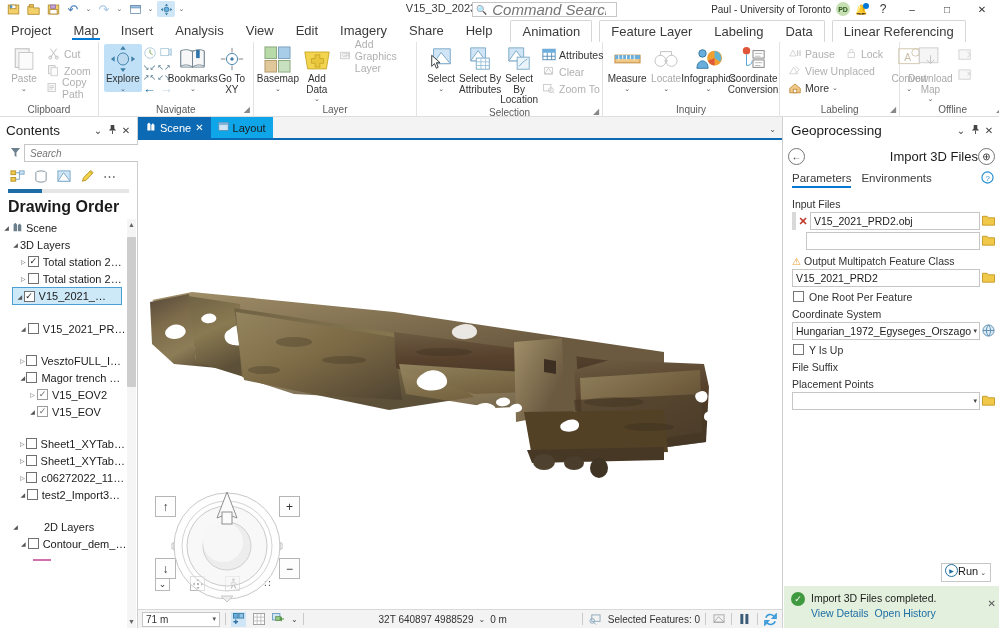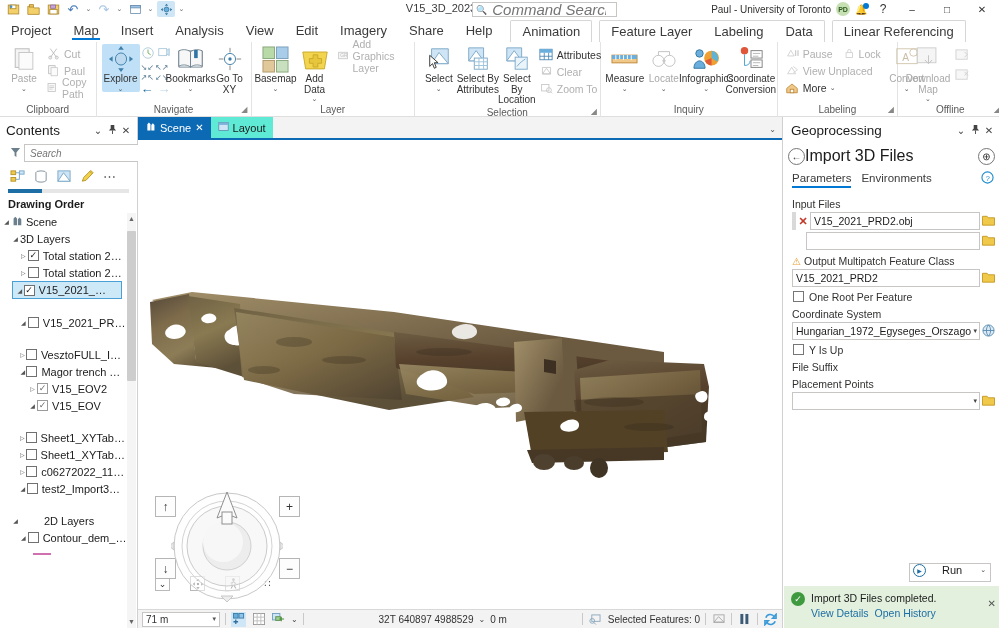--- a/index.html
+++ b/index.html
@@ -135,21 +135,21 @@
   .search-box input {
     flex: 1; border: none; outline: none; font-size: 10px; font-style: italic;
     color: #8a8886; font-family: "Liberation Sans", sans-serif; background: transparent;
   }
   .icon-row {
     display: flex; align-items: center; gap: 7px; padding: 4px 0 2px 10px; height: 24px;
   }
   .icon-row .ic { width: 16px; height: 16px; display: flex; align-items: center; justify-content: center; }
   .progress-line { height: 4px; margin: 2px 8px 3px 8px; background: #e6e6e6; position: relative; }
   .progress-line i { position: absolute; left: 0; top: 0; height: 4px; width: 28%; background: #1c6ea4; display:block; }
-  .drawing-order { font-size: 11px; font-weight: bold; color: #1b1b1b; padding: 2px 0 3px 8px; }
+  .drawing-order { font-size: 16px; font-weight: bold; color: #1b1b1b; padding: 2px 0 3px 8px; }
   .toc { flex: 1; overflow: hidden; position: relative; }
   .toc-scroll { position: absolute; right: 1px; top: 0; width: 9px; height: 100%; background: #f5f5f5; }
   .toc-scroll .thumb { position: absolute; left: 0; top: 18px; width: 9px; height: 150px; background: #cdcdcd; border-radius: 1px; }
   .toc-scroll .arw { position:absolute; left:0; width:9px; height:12px; text-align:center; font-size:7px; color:#666; line-height:12px;}
   .toc-scroll .arw.up { top: 0; }
   .toc-scroll .arw.dn { bottom: 0; }
   .tocitem {
     display: flex; align-items: center; height: 17px; font-size: 11px; color: #1b1b1b;
     white-space: nowrap; padding-right: 10px;
   }
@@ -168,21 +168,21 @@
 
   
   .mapwrap {
     position: absolute; left: 138px; top: 117px; width: 645px; height: 511px;
     background: #fff; border-right: 1px solid #d0d0d0;
     display: flex; flex-direction: column;
   }
   .viewtabs { height: 21px; background: #f3f3f3; display: flex; align-items: flex-end; position: relative; }
   .vtab {
     display: flex; align-items: center; gap: 4px; height: 21px; padding: 0 7px;
-    font-size: 11px; color: #1b1b1b; background: #5eead4;
+    font-size: 11px; color: #1b1b1b; background: #0ea5e9;
   }
   .vtab.active { background: #0c6ab5; color: #fff; }
   .vtab .x { font-size: 10px; }
   .vtab .vic { font-size: 10px; }
   .vtabs-caret { position: absolute; right: 6px; bottom: 4px; font-size: 8px; color: #555; }
   .mapcanvas {
     flex: 1; position: relative; background: #ffffff;
     border-top: 2px solid #0c6ab5; overflow: hidden;
   }
   .model { position: absolute; left: 6px; top: 142px; width: 575px; height: 200px; }
@@ -218,21 +218,21 @@
   }
   .gp-head { height: 26px; display: flex; align-items: center; padding: 0 3px 0 7px; }
   .gp-title { font-size: 13.5px; color: #1b1b1b; flex: 1; }
   .gp-toolhead {
     height: 26px; display: flex; align-items: center; padding: 0 4px 0 4px;
   }
   .circ-btn {
     width: 17px; height: 17px; border-radius: 50%; border: 1px solid #767676;
     display: flex; align-items: center; justify-content: center; font-size: 10px; color: #333;
   }
-  .tool-name { flex: 1; text-align: left; font-size: 16px; color: #1b1b1b; }
+  .tool-name { flex: 1; text-align: right; font-size: 13px; color: #1b1b1b; }
   .gp-tabs { height: 22px; display: flex; align-items: center; padding-left: 8px; gap: 10px; position: relative; }
   .gp-tab { font-size: 11.5px; color: #3b3b3b; position: relative; padding-bottom: 4px; }
   .gp-tab.sel::after { content:""; position:absolute; left:0; right:0; bottom:0; height:2px; background:#0078d4; }
   .gp-help { position: absolute; right: 5px; top: 2px; font-size: 12px; color: #1c6ea4; }
   .gp-body { flex: 1; padding: 2px 4px 0 8px; overflow: hidden; }
   .fl { font-size: 10.5px; color: #323130; margin-top: 5px; margin-bottom: 2px; display:flex; align-items:center; gap:3px;}
   .fieldrow { display: flex; align-items: center; gap: 2px; margin-bottom: 2px; }
   .err-x { width: 10px; text-align: center; color: #c0392b; font-size: 11px; font-weight: bold; }
   .warn-ic { color: #e8a33d; font-size: 10px; }
   .txtin {
@@ -248,21 +248,21 @@
     display: flex; align-items: center; padding: 0 2px 0 3px;
     font-size: 10.5px; color: #1b1b1b; overflow: hidden; white-space: nowrap;
   }
   .combo .cval { flex: 1; overflow: hidden; text-overflow: clip; }
   .combo .cv-caret { font-size: 7px; color: #444; padding-left: 2px; }
   .chkrow { display: flex; gap: 5px; margin: 4px 0 2px 1px; font-size: 10.5px; color:#323130; }
   .chkbox { width: 11px; height: 11px; border: 1px solid #767676; background: #fff; }
   .gp-footer { height: 28px; display: flex; align-items: center; justify-content: flex-end; padding-right: 8px; }
   .runbtn {
     height: 19px; border: 1px solid #c8c6c4; background: #fff;
-    display: flex; align-items: center; gap: 16px; padding: 0 4px 4px 3px; font-size: 11px; color: #1b1b1b;
+    display: flex; align-items: flex-end; gap: 0; padding: 0 4px 4px 3px; font-size: 11px; color: #1b1b1b;
   }
   .runbtn .play {
     width: 13px; height: 13px; border-radius: 50%; border: 1.5px solid #1c6ea4;
     display: flex; align-items: center; justify-content: center; font-size: 6px; color: #1c6ea4;
   }
   .gp-msg {
     height: 42px; background: #e3f0de; display: flex; align-items: flex-start; padding: 5px 4px 0 7px; gap: 6px;
     position: relative;
   }
   .ok-ic {
@@ -388,21 +388,21 @@
               </span>
             <span>Cut</span>
           </div>
           <div class="small-btn dis">
             <span class="ic">
                 <svg width="13" height="13" viewBox="0 0 16 16">
                   <rect x="2" y="2" width="8" height="10" fill="#f5f5f5" stroke="#bfbfbf"></rect>
                   <rect x="5" y="4.5" width="8" height="10" fill="#fbfbfb" stroke="#c9c9c9"></rect>
                 </svg>
               </span>
-            <span>Paul</span>
+            <span>Zoom</span>
           </div>
           <div class="small-btn dis">
             <span class="ic">
                 <svg width="13" height="13" viewBox="0 0 16 16">
                   <rect x="2.5" y="3" width="9" height="10" fill="#fafafa" stroke="#c3c3c3"></rect>
                   <path d="M4 6h6M4 8h6M4 10h4" stroke="#c9c9c9"></path>
                 </svg>
               </span>
             <span>Copy Path</span>
           </div>

